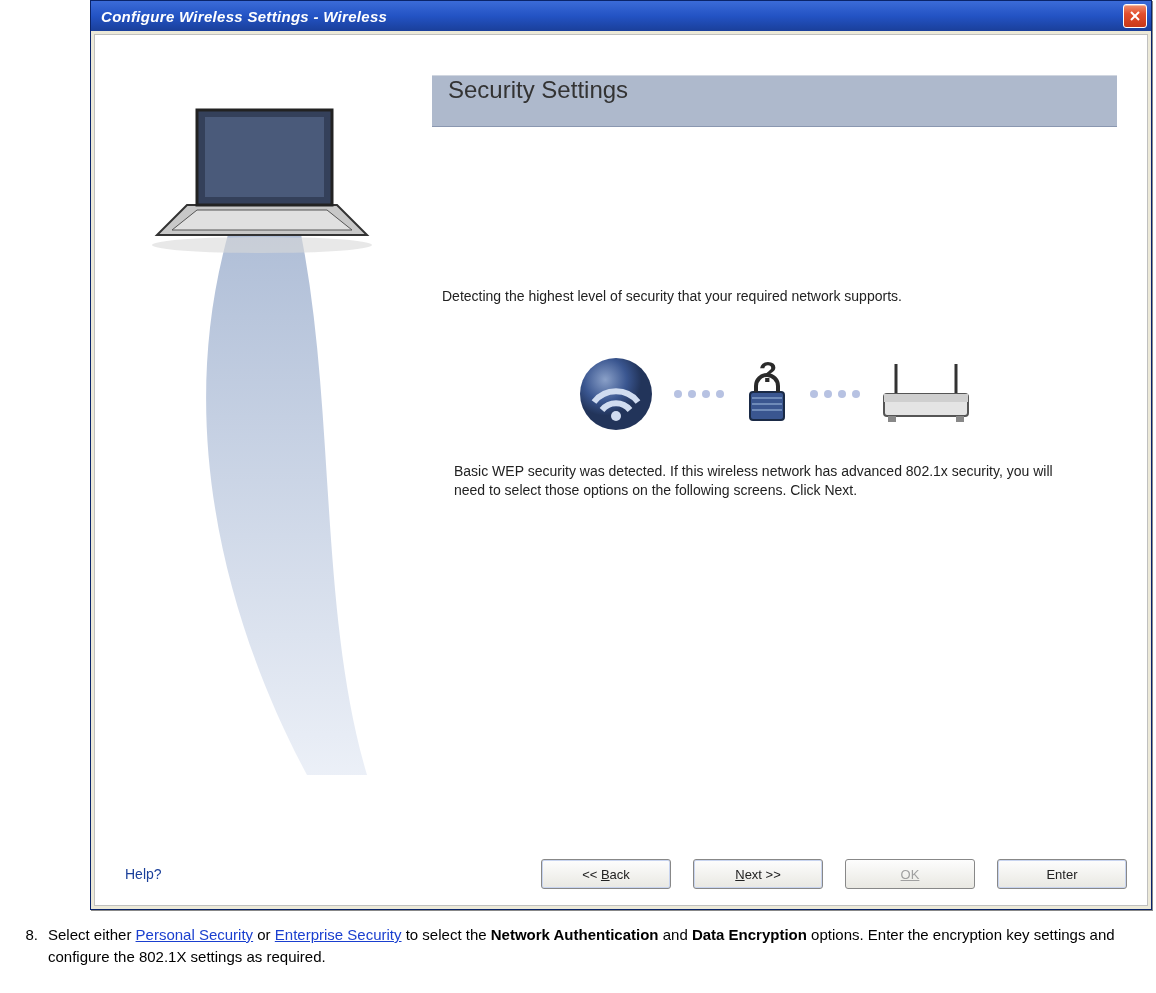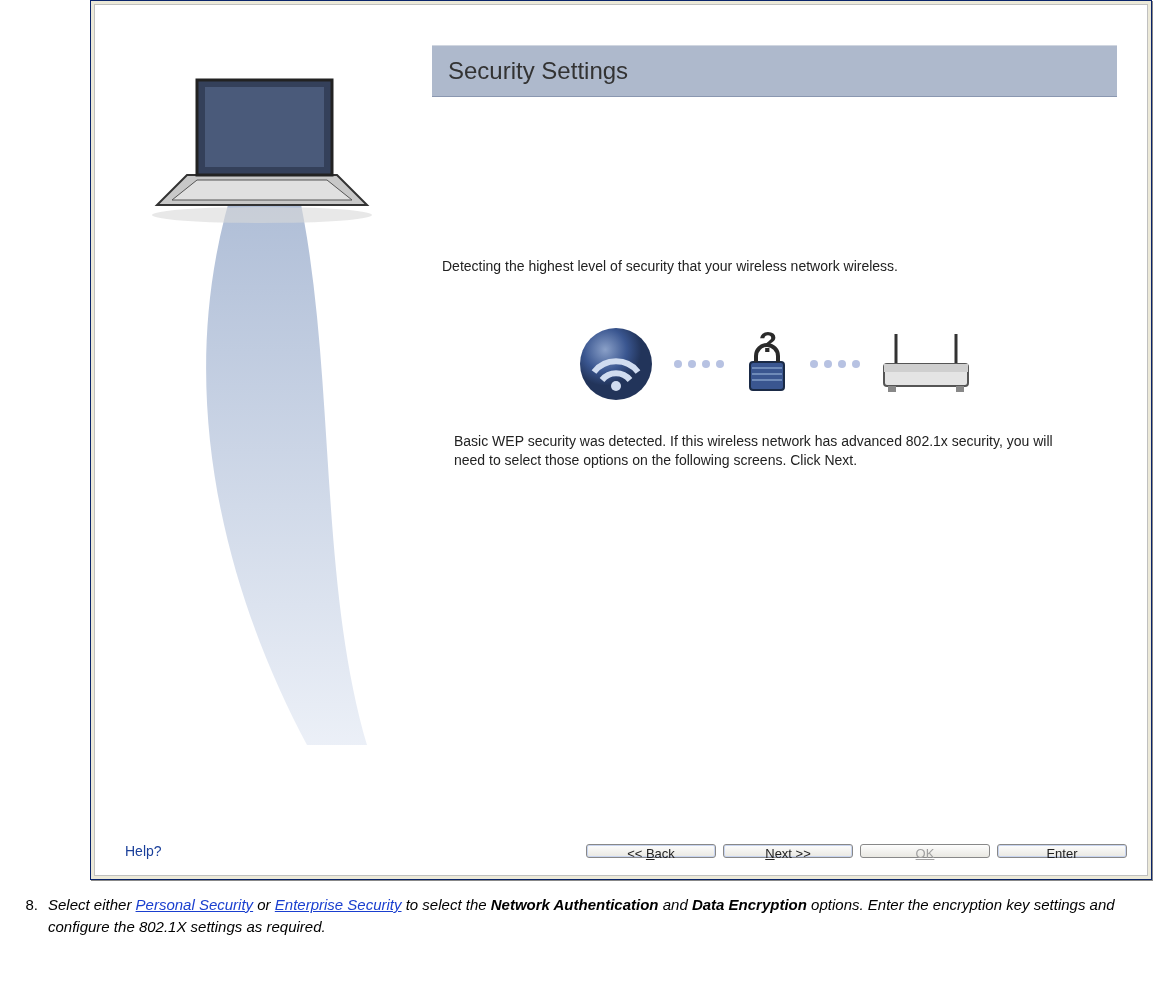--- a/index.html
+++ b/index.html
@@ -74,21 +74,20 @@
     height: 720px;
   }
   .right-content {
     flex: 1;
     padding-top: 10px;
   }
   .banner {
     background: #aeb9cc;
     height: 50px;
     display: flex;
-    align-items: center;
     padding-left: 16px;
     border-top: 1px solid #d0d6e0;
     border-bottom: 1px solid #8a97b0;
   }
   .banner-text {
     font-size: 24px;
     color: #333;
     font-family: Tahoma, Arial, sans-serif;
   }
   .desc1 {
@@ -117,32 +116,32 @@
   .desc2 {
     margin: 28px 30px 0 22px;
     font-size: 14px;
     color: #222;
     line-height: 1.35;
   }
   .footer {
     display: flex;
     align-items: center;
     padding: 0 20px 16px 30px;
-    gap: 7px;
+    gap: 22px;
     background: #fff;
   }
   .help-link {
     color: #1a3f9a;
     cursor: pointer;
     font-size: 14px;
     flex: 1;
   }
   .btn {
     min-width: 130px;
-    height: 14px;
+    height: 30px;
     background: linear-gradient(to bottom, #fdfdfd, #e9e8e2);
     border: 1px solid #888;
     border-radius: 3px;
     font-family: Tahoma, Arial, sans-serif;
     font-size: 13px;
     color: #222;
     cursor: pointer;
     box-shadow: 0 0 0 1px #c8d4ef inset;
   }
   .btn.disabled {
@@ -161,36 +160,44 @@
     font-family: Verdana, Arial, sans-serif;
     line-height: 1.45;
   }
   .instruction .num {
     width: 26px;
     text-align: right;
     margin-right: 10px;
   }
   .instruction .txt {
     flex: 1;
-    font-style: italic;
   }
   .instruction a {
     color: #1a3fcf;
     text-decoration: underline;
     cursor: pointer;
   }
   .instruction b { font-weight: bold; }
 </style>
 </head>
 <body>
 
 <div class="page">
 
   <div class="dialog">
 
+    <div class="titlebar">
+      <span class="titlebar-text">Configure Wireless Settings  -  Wireless</span>
+      <div class="close-btn">
+        <svg width="12" height="12">
+          <line x1="2" y1="2" x2="10" y2="10" stroke="#fff" stroke-width="2"></line>
+          <line x1="10" y1="2" x2="2" y2="10" stroke="#fff" stroke-width="2"></line>
+        </svg>
+      </div>
+    </div>
 
     <div class="dialog-body">
       <div class="content-row">
 
         <div class="left-art">
           <svg width="325" height="720" viewBox="0 0 325 720">
 
             <defs>
               <linearGradient id="beam" x1="0" y1="0" x2="0" y2="1">
                 <stop offset="0%" stop-color="#9eb0ce"></stop>
@@ -208,21 +215,21 @@
               <ellipse cx="125" cy="140" rx="110" ry="8" fill="#d8d8d8" opacity="0.6"></ellipse>
             </g>
           </svg>
         </div>
 
         <div class="right-content">
           <div class="banner">
             <span class="banner-text">Security Settings</span>
           </div>
 
-          <div class="desc1">Detecting the highest level of security that your wireless network wireless.</div>
+          <div class="desc1">Detecting the highest level of security that your required network supports.</div>
 
           <div class="iconrow">
 
             <svg width="80" height="80">
               <defs>
                 <radialGradient id="orb" cx="35%" cy="30%">
                   <stop offset="0%" stop-color="#8aa0c8"></stop>
                   <stop offset="60%" stop-color="#3a5690"></stop>
                   <stop offset="100%" stop-color="#22345a"></stop>
                 </radialGradient>

